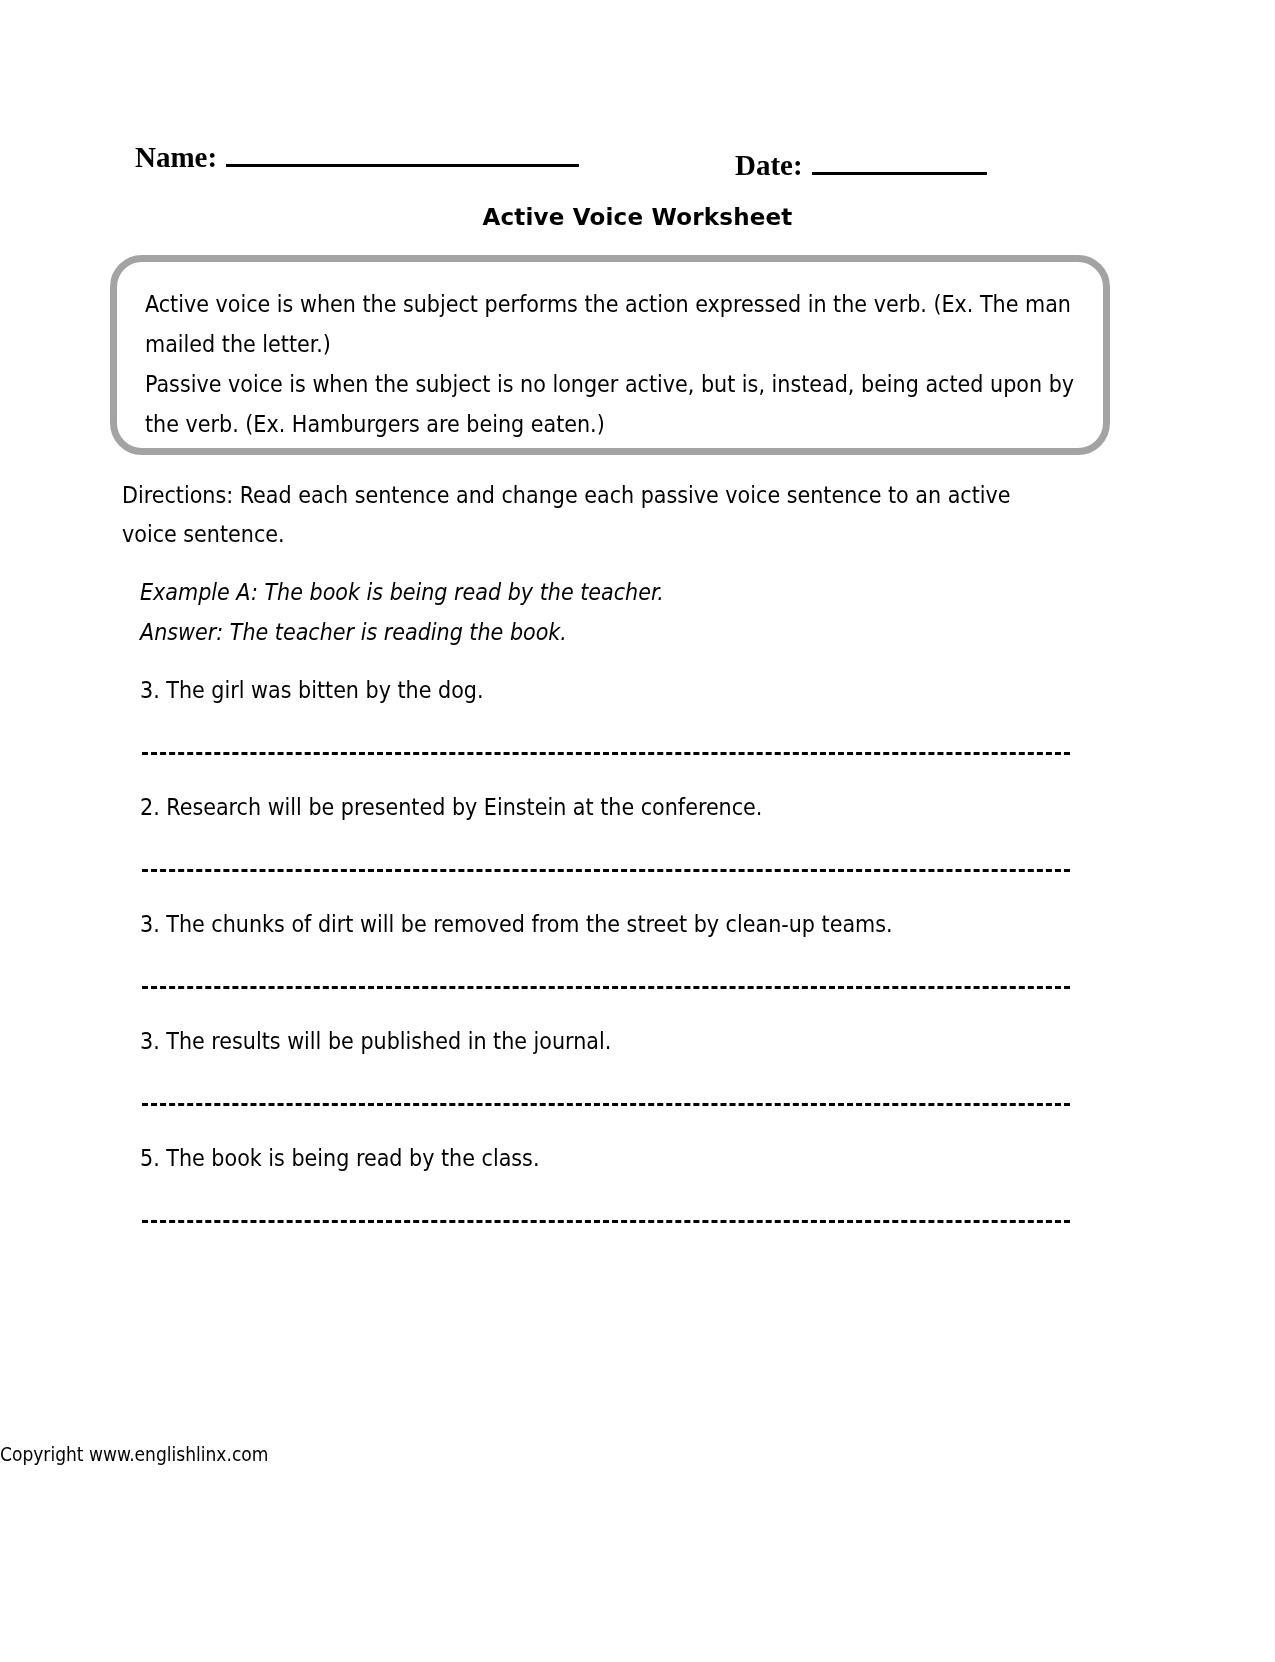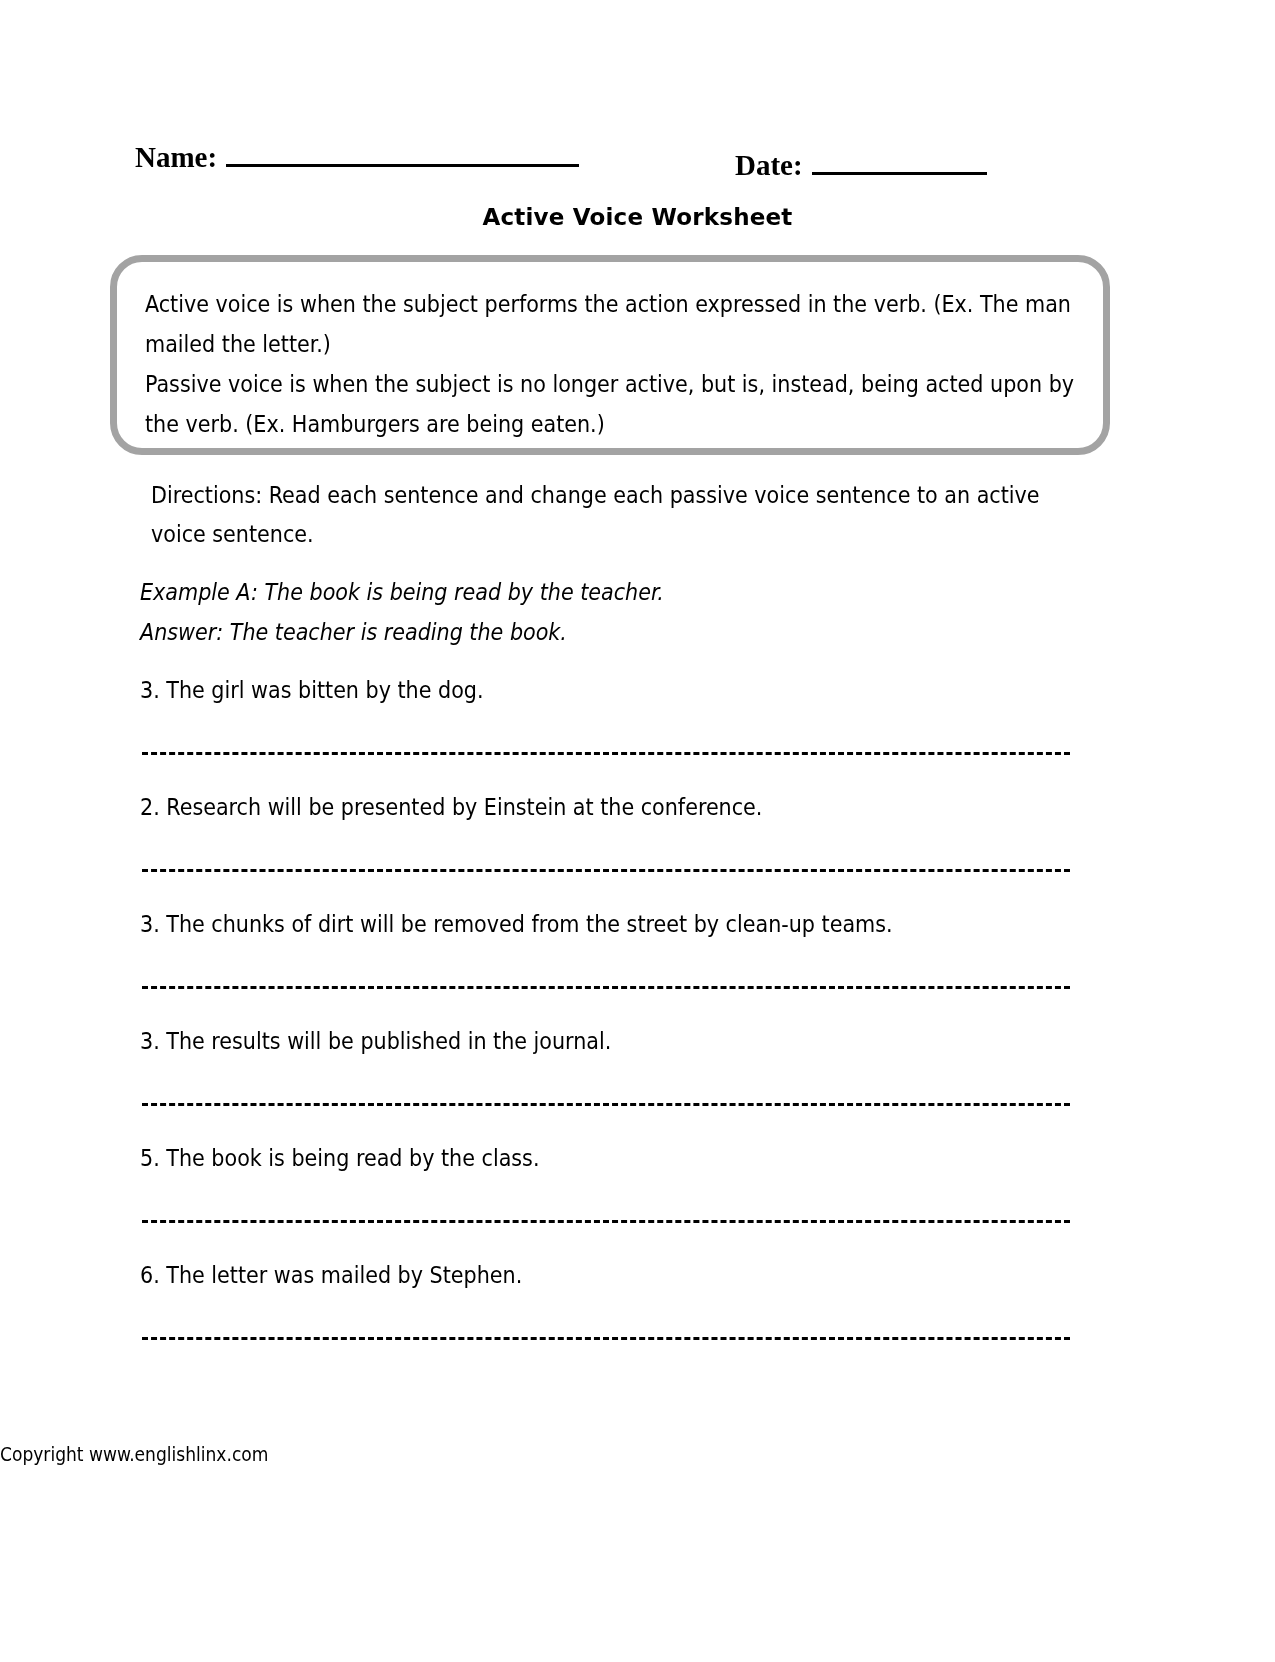--- a/index.html
+++ b/index.html
@@ -85,21 +85,21 @@
   }
   .def-para {
     font-family: "DejaVu Sans Condensed", "DejaVu Sans", sans-serif;
     font-size: 23px;
     line-height: 40px;
   }
 
   
   .directions {
     position: absolute;
-    left: 151px;
+    left: 122px;
     top: 476px;
     width: 890px;
     font-family: "DejaVu Sans Condensed", "DejaVu Sans", sans-serif;
     font-size: 23px;
     line-height: 39px;
   }
 
   
   .example-block {
     position: absolute;
@@ -211,22 +211,18 @@
     <div class="question-item">
       <div class="question-text">3. The results will be published in the journal.</div>
       <div class="answer-line"></div>
     </div>
 
     <div class="question-item">
       <div class="question-text">5. The book is being read by the class.</div>
       <div class="answer-line"></div>
     </div>
 
-    <div class="question-item">
-      <div class="question-text">6. The letter was mailed by Stephen.</div>
-      <div class="answer-line"></div>
-    </div>
 
   </div>
 
   <div class="footer">Copyright www.englishlinx.com</div>
 
 </div>
 
 </body></html>

